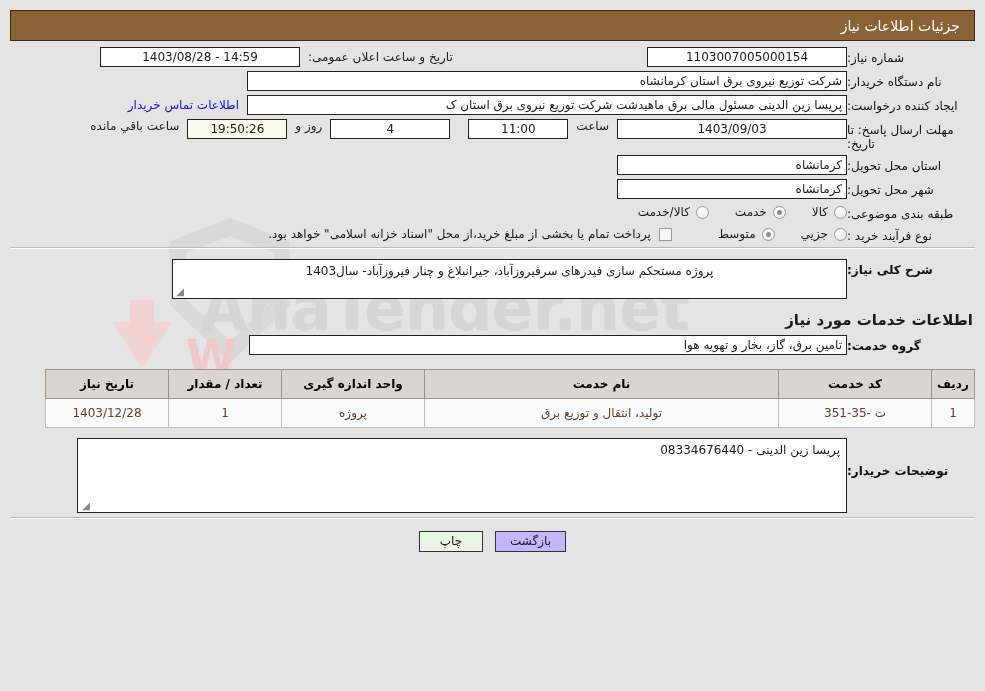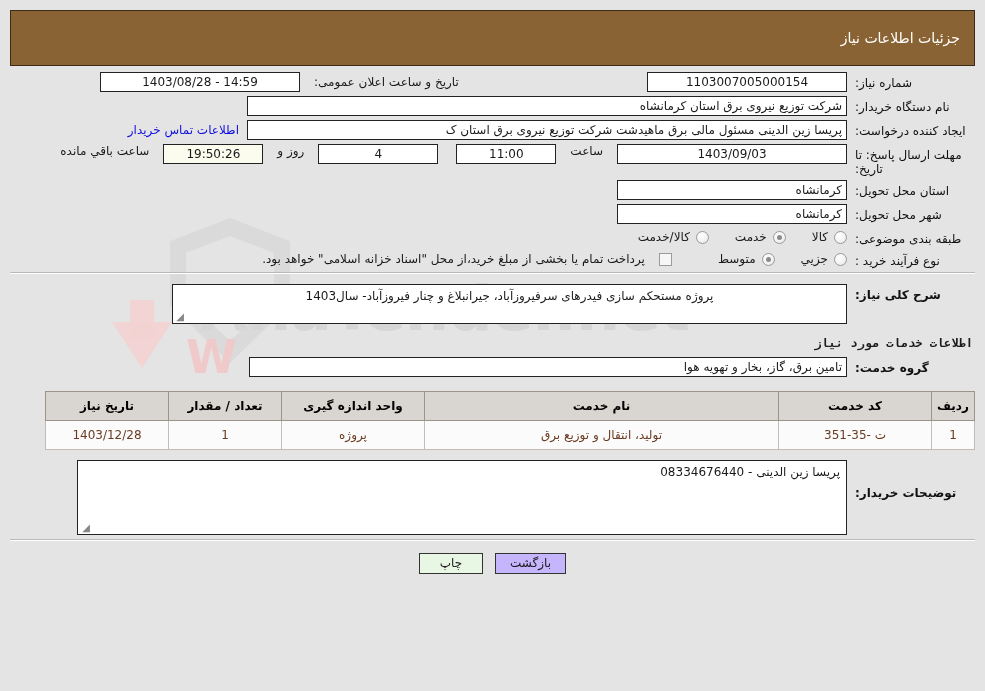--- a/index.html
+++ b/index.html
@@ -81,21 +81,21 @@
     color:#f0caca;
     font-weight:bold;
     direction:ltr;
   }
 
   .layer { position: relative; z-index: 2; }
 
   
   .titlebar {
     margin: 10px 10px 0 10px;
-    height: 56px;
+    height: 31px;
     background: #8a6334;
     border: 1px solid #3d2b17;
     box-sizing: border-box;
     display: flex;
     align-items: center;
     justify-content: flex-start;
     padding: 0 14px;
   }
   .titlebar .title {
     color: #ffffff;
@@ -116,21 +116,21 @@
 
   .row {
     display: flex;
     align-items: flex-start;
     margin-bottom: 4px;
   }
   .lbl {
     width: 128px;
     min-width: 128px;
     text-align: left;
-    padding-left: 8px;
+    padding-left: 0;
     padding-top: 4px;
     font-size: 12px;
     color: #111;
     line-height: 14px;
     box-sizing: border-box;
   }
   .fieldwrap { flex: 1; display: flex; align-items: center; }
 
   .box {
     border: 1px solid #222;
@@ -151,21 +151,21 @@
 
   .w-need   { width: 200px; }
   .w-wide   { width: 600px; }
   .w-prov   { width: 230px; }
   .w-small  { width: 100px; }
   .w-mid    { width: 120px; }
   .w-dt     { width: 200px; }
 
   .gap { width: 10px; }
   .inline-lbl {
-    padding: 0 14px;
+    padding: 0 8px;
     font-size: 12px;
     white-space: nowrap;
   }
   .link {
     color: #1010e0;
     font-size: 12px;
     white-space: nowrap;
     padding-right: 8px;
     cursor: pointer;
   }
@@ -222,23 +222,22 @@
     position: absolute;
     left: 2px; bottom: 1px;
     width: 10px; height: 10px;
     color: #888;
     font-size: 10px;
     line-height: 10px;
   }
 
   .section-title {
     font-weight: bold;
-    font-size: 12px;
+    font-size: 15px;
     padding: 8px 2px 6px 0;
-    font-family: Liberation Mono, monospace;
   }
   .bold-lbl { font-weight: bold; }
 
   
   table.grid {
     width: 930px;
     border-collapse: collapse;
     margin: 6px 0 0 0;
     font-size: 12px;
     table-layout: fixed;

